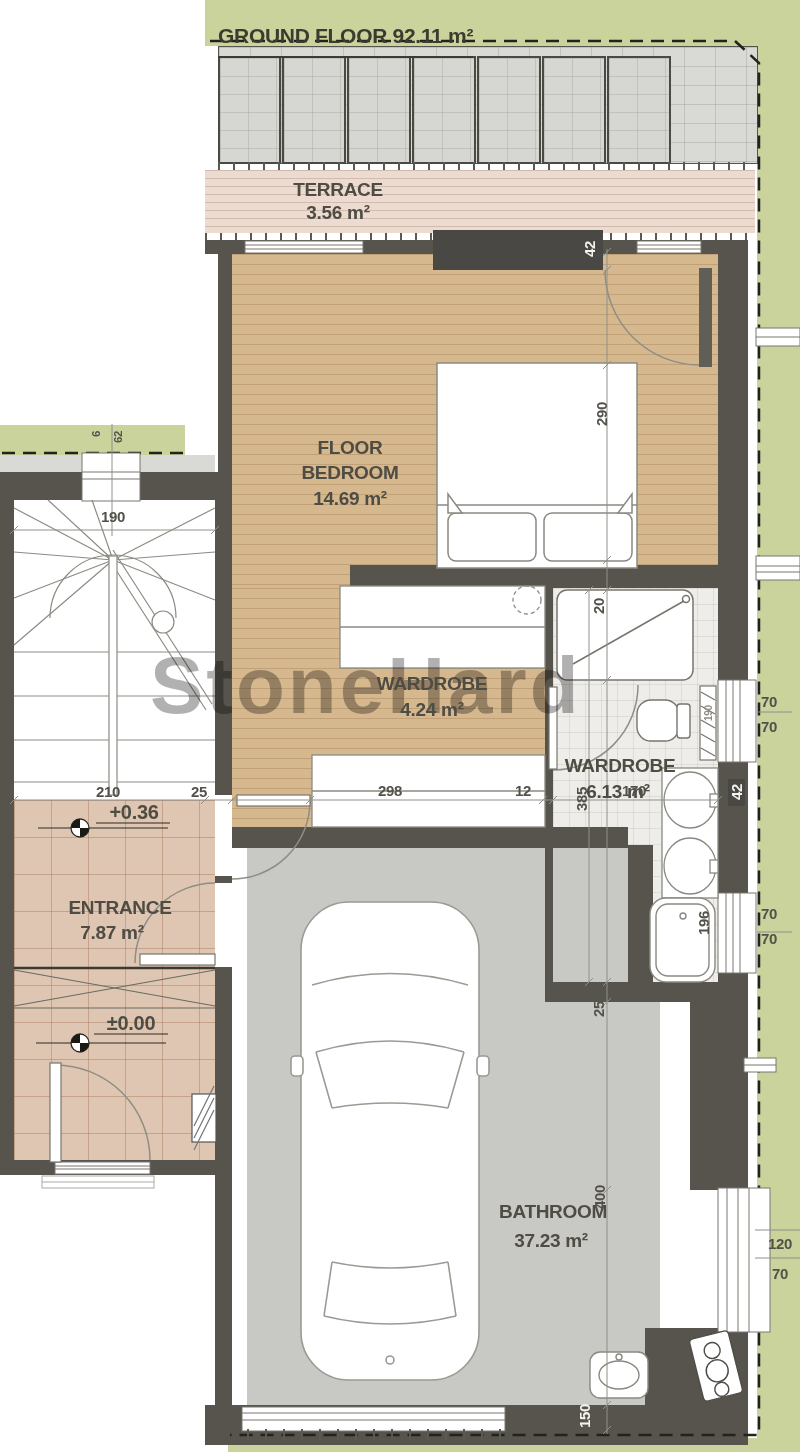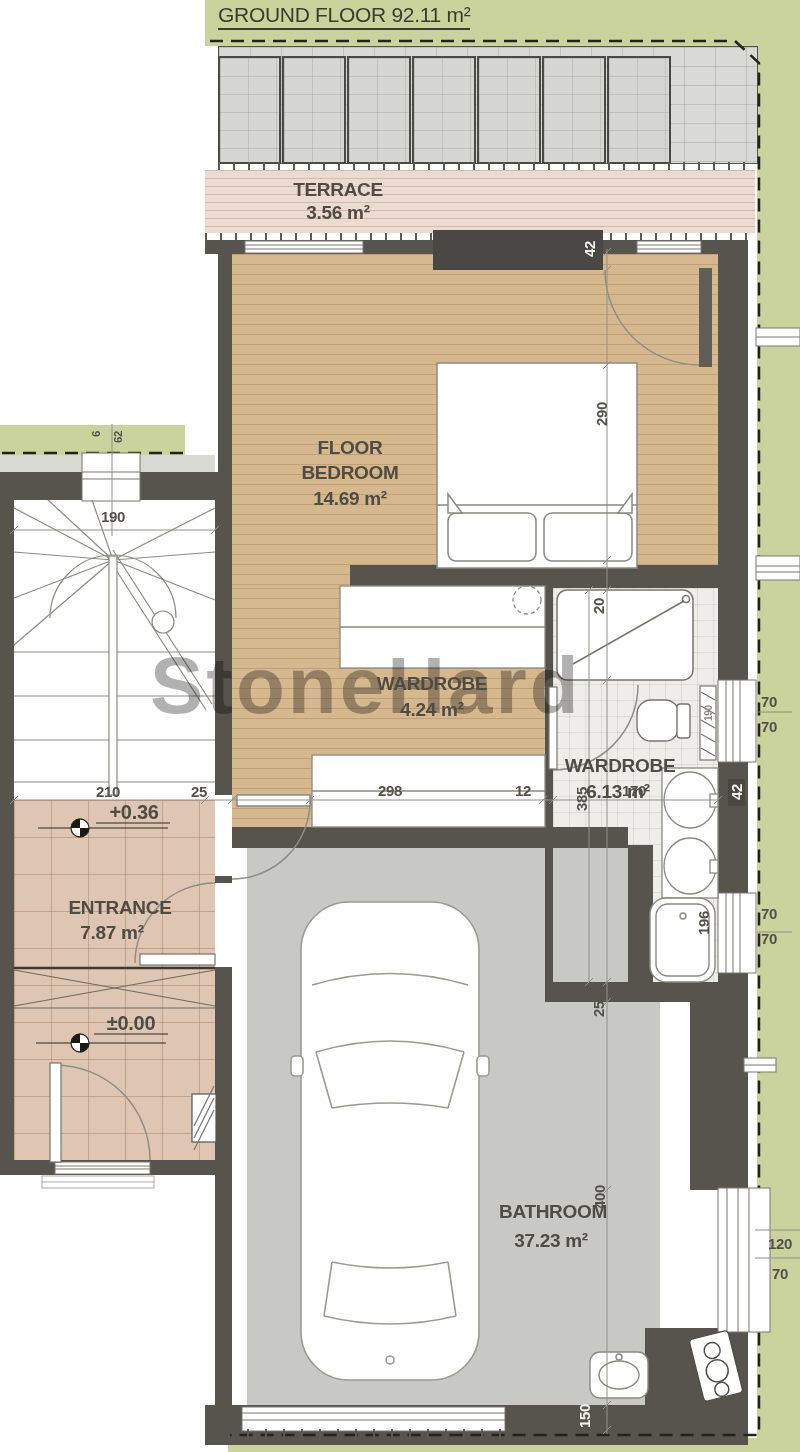--- a/index.html
+++ b/index.html
@@ -19,22 +19,22 @@
   .wood{background:#d6b88f;background-image:
      repeating-linear-gradient(180deg,rgba(139,100,63,.28) 0 1px,transparent 1px 10px);}
   .tileE{background:#dfc6b2;background-image:
      repeating-linear-gradient(90deg,rgba(165,120,92,.45) 0 1px,transparent 1px 37px),
      repeating-linear-gradient(180deg,rgba(165,120,92,.45) 0 1px,transparent 1px 37px);}
   .tileB{background:#eeedea;background-image:
      repeating-linear-gradient(90deg,rgba(0,0,0,.07) 0 1px,transparent 1px 16px),
      repeating-linear-gradient(180deg,rgba(0,0,0,.07) 0 1px,transparent 1px 16px);}
   .garfloor{background:#c8c8c5;}
   .ticks{background-image:repeating-linear-gradient(90deg,#5b5952 0 2px,transparent 2px 15px);}
-  #title{position:absolute;left:218px;top:3px;font-size:21px;font-weight:normal;color:#3c3b30;
-         border-bottom:2.5px solid #3c3b30;padding-bottom:1px;letter-spacing:-.3px;z-index:12;}
+  #title{position:absolute;left:218px;top:24px;font-size:21px;font-weight:bold;color:#3c3b30;
+         border-bottom:2.5px solid #3c3b30;padding-bottom:8px;letter-spacing:-.3px;z-index:12;}
   .lbl{position:absolute;transform:translate(-50%,-50%);font-weight:bold;color:#4e4c43;
        white-space:nowrap;font-size:19px;letter-spacing:-.3px;z-index:10;}
   .dim{font-size:15px;color:#53514a;letter-spacing:-.3px;}
   .sm{font-size:11.5px;}
   .tiny{font-size:10px;color:#8f8d85;}
   .rot{transform:translate(-50%,-50%) rotate(-90deg);}
   .wht{color:#f3f2ed;}
   .lvl{font-size:20px;}
   #wm{position:absolute;left:150px;top:640px;font-size:80px;font-weight:bold;color:#000000;
       opacity:.3;letter-spacing:3px;z-index:8;}

